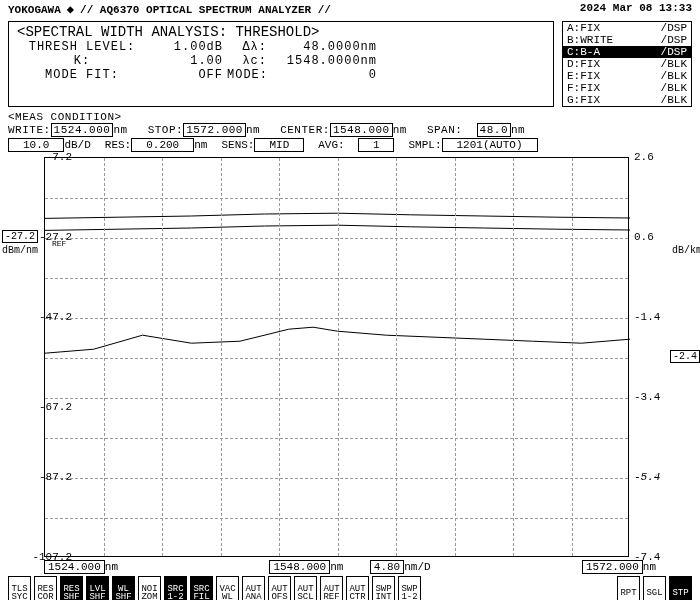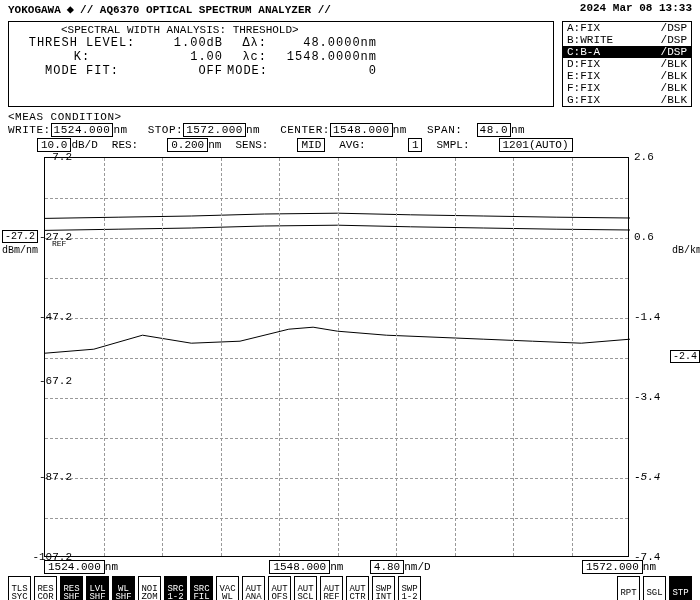--- a/index.html
+++ b/index.html
@@ -2,34 +2,34 @@
 <html><head>
 <meta charset="utf-8">
 <style>
 * { margin:0; padding:0; box-sizing:border-box; }
 body { font-family: "Courier New", monospace; font-size:11px; background:#fff; color:#000; width:700px; height:600px; position:relative; }
 .header { display:flex; justify-content:space-between; padding:2px 8px; font-weight:bold; }
 .header-left { display:flex; gap:6px; align-items:center; }
 .diamond { font-size:12px; }
 .top-area { display:flex; gap:8px; padding:2px 8px 4px 8px; }
 .analysis-box { border:1px solid #000; padding:2px 8px; flex:1; font-size:12px; letter-spacing:1px; }
-.analysis-title { font-size:11px; letter-spacing:0;margin-left:44px; }
+.analysis-title { font-size:14px; letter-spacing:0; }
 .anal-row { display:flex; }
 .anal-label { text-align:center; width:130px; }
 .anal-val { width:80px; text-align:right; padding-right:4px; }
 .anal-label2 { width:40px; text-align:right; }
 .anal-val2 { width:110px; text-align:right; }
 .trace-box { border:1px solid #000; width:130px; font-size:11px; }
 .trace-row { display:flex; justify-content:space-between; padding:0 4px; }
 .trace-row.sel { background:#000; color:#fff;gap:24px; }
 .meas-cond { padding:0 8px; font-size:11px; letter-spacing:0.5px; }
 .meas-row { display:flex; gap:20px; }
 .meas-item .boxval { border:1px solid #000; padding:0 2px; display:inline-block; }
 .params { padding:2px 8px; display:flex; gap:14px; font-size:11px; align-items:center; }
-.params .boxval { border:1px solid #000; padding:0 3px;margin-left:29px; }
+.params .boxval { border:1px solid #000; padding:0 14px; }
 .plot-wrap { position:relative; margin:4px 38px 4px 44px; }
 .plot-area { position:relative; border:1px solid #000; width:585px; height:400px; background:#fff; }
 .grid-v { position:absolute; top:0; bottom:0; width:0; border-left:1px dashed #999; }
 .grid-h { position:absolute; left:0; right:0; height:0; border-top:1px dashed #999; }
 .ylabel { position:absolute; right:590px; font-size:11px; text-align:right; width:40px; }
 .rlabel { position:absolute; left:590px; font-size:11px; width:40px; }
 .refbox { position:absolute; border:1px solid #000; font-size:10px; background:#fff; padding:0 2px; }
 svg.traces { position:absolute; top:0; left:0; }
 .bottom-x { display:flex; justify-content:space-between; padding:0 44px 0 44px; font-size:11px; margin-top:0px; }
 .bottom-x .boxval { border:1px solid #000; padding:0 3px; }
@@ -151,21 +151,21 @@
       <div class="grid-h" style="top: 360px;"></div>
     </div>
   <div class="refbox" style="left:-42px;top:73px"><span>-27.2</span></div>
   <span class="unit-l" style="left:-42px;top:88px">dBm/nm</span>
   <span class="unit-l" style="left:8px;top:82px;font-size:8px">REF</span>
   <div class="refbox" style="right:-38px;top:193px"><span>-2.4</span></div>
   <span class="unit-l" style="right:-40px;top:88px">dB/km</span>
 <div class="ylabel" style="top: -6px;">-7.2</div>
     <div class="ylabel" style="top: 74px;">-27.2</div>
     <div class="ylabel" style="top: 154px;">-47.2</div>
-    <div class="ylabel" style="top: 218px; text-align: right;">-67.2</div>
+    <div class="ylabel" style="top: 244px; text-align: right;">-67.2</div>
     <div class="ylabel" style="top: 314px;">-87.2</div>
     <div class="ylabel" style="top: 394px;">-107.2</div>
     <div class="rlabel" style="top: -6px;">2.6</div>
     <div class="rlabel" style="top: 74px;">0.6</div>
     <div class="rlabel" style="top: 154px;">-1.4</div>
     <div class="rlabel" style="top: 234px;">-3.4</div>
     <div class="rlabel" style="top: 314px; font-style: italic;">-5.4</div>
     <div class="rlabel" style="top: 394px;">-7.4</div>
   </div>
 

